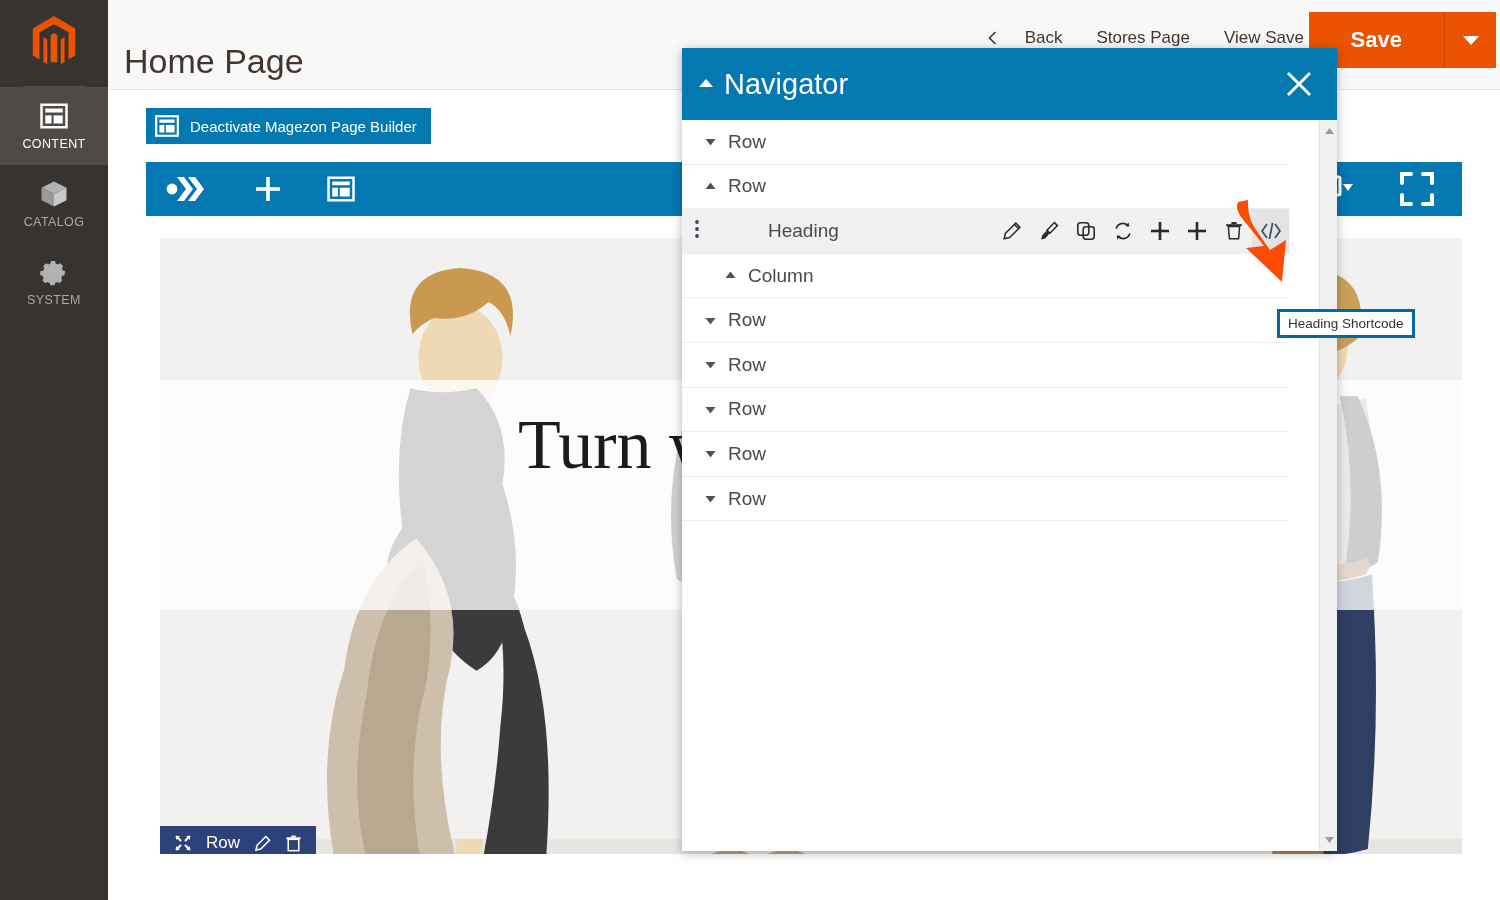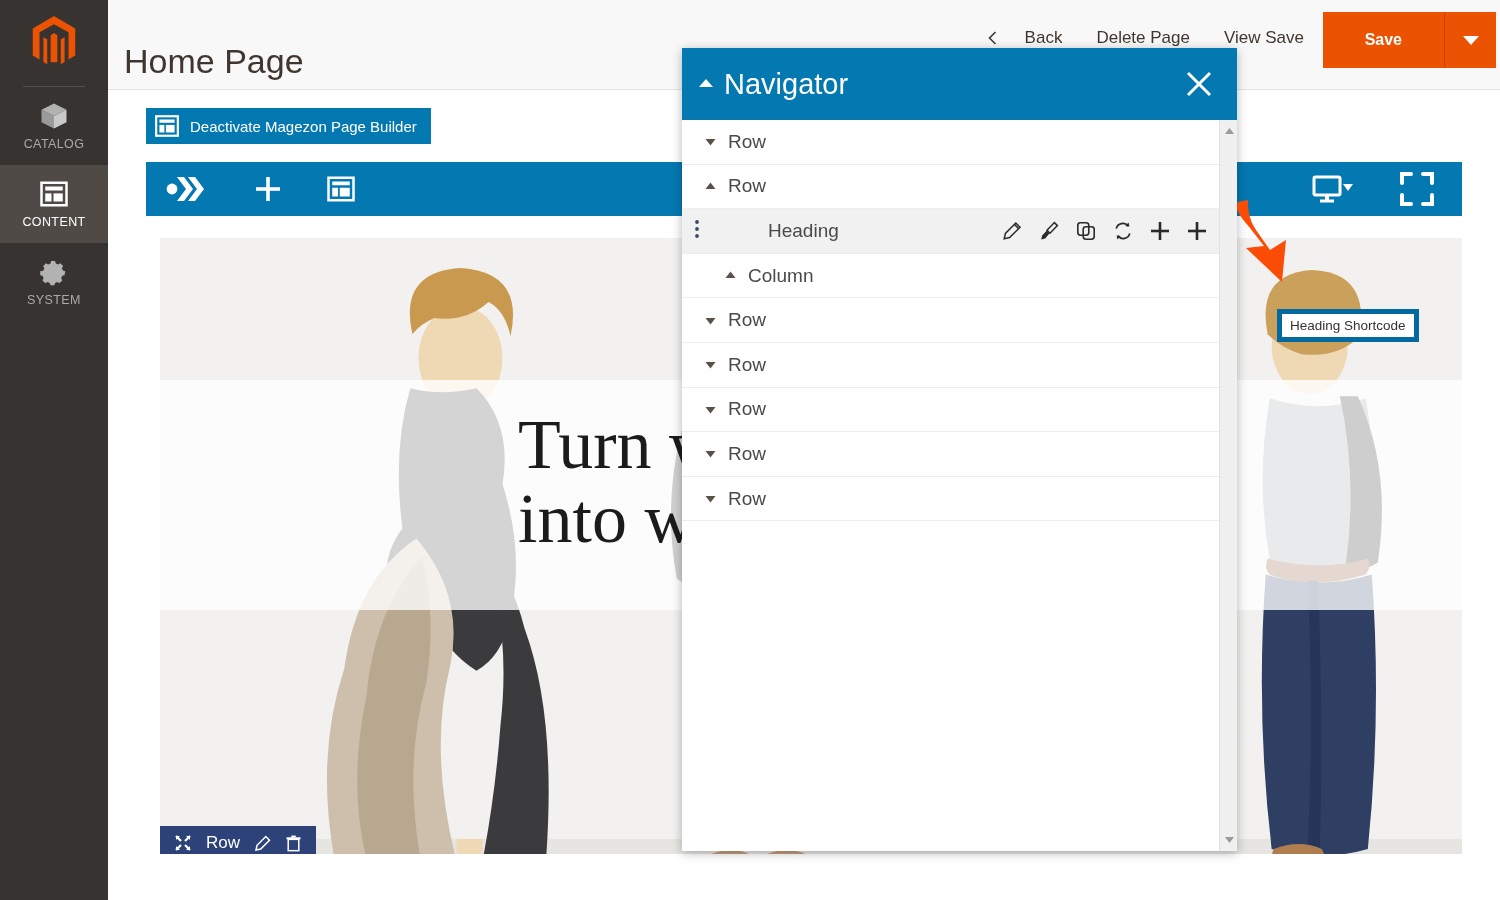--- a/index.html
+++ b/index.html
@@ -57,21 +57,21 @@
     display: flex; align-items: center; gap: 24px; padding: 0;
   }
   .back-chevron { display: inline-block; width: 16px; height: 16px; }
   .save-group {
     position: absolute; right: 4px; top: 12px;
     display: flex; height: 56px; background: #eb5202;
     box-shadow: 0 0 0 0 transparent;
   }
   .save-btn {
     background: #eb5202; color: #fff; border: none;
-    font-size: 16px; font-weight: bold; padding: 0 42px; cursor: pointer;
+    font-size: 22px; font-weight: bold; padding: 0 42px; cursor: pointer;
     font-family: "Liberation Sans", sans-serif;
   }
   .save-caret {
     background: #eb5202; border: none; border-left: 1px solid #c94200;
     width: 52px; color: #fff; cursor: pointer;
     display: flex; align-items: center; justify-content: center;
   }
 
   
   .pb-area {
@@ -113,21 +113,21 @@
   .row-badge {
     position: absolute; left: 0px; bottom: -6px;
     background: #2c4278; color: #fff; height: 34px;
     display: flex; align-items: center; gap: 14px;
     padding: 0 14px; font-size: 17px;
   }
   .row-badge .rb-ico { cursor: pointer; display: flex; }
 
   
   .navigator {
-    position: absolute; left: 682px; top: 48px; width: 555px; height: 803px;
+    position: absolute; left: 682px; top: 48px; width: 655px; height: 803px;
     background: #ffffff;
     box-shadow: 0 2px 10px rgba(0,0,0,.28);
   }
   .nav-head {
     height: 72px; background: #0478b0; color: #fff;
     display: flex; align-items: center; justify-content: space-between;
     padding: 0 20px 0 16px;
   }
   .nav-head-left { display: flex; align-items: center; gap: 10px; }
   .nav-title { font-size: 29px; font-weight: 400; font-family: "Liberation Sans", sans-serif; }
@@ -169,80 +169,80 @@
   .sb-arrow {
     position: absolute; left: 0; width: 18px; height: 18px;
     display: flex; align-items: center; justify-content: center; cursor: pointer;
   }
   .sb-arrow.up { top: 2px; }
   .sb-arrow.down { bottom: 2px; }
 
   
   .tooltip {
     position: absolute; left: 1277px; top: 309px;
-    background: #fff; border: 5px solid #0369a1; color: #333;
+    background: #fff; border: 3px solid #0369a1; color: #333;
     font-size: 13.5px; padding: 4px 8px; white-space: nowrap;
     font-family: "Liberation Sans", sans-serif;
   }
   .anno-arrow { position: absolute; left: 1216px; top: 196px; pointer-events: none; }
 </style>
 </head>
 <body>
 
 <div id="app">
 
   <div class="admin-sidebar">
     <svg class="magento-logo" viewBox="0 0 52 58">
       <path d="M26 2 L48 15 L48 43 L41 47 L41 19 L26 10.5 L11 19 L11 47 L4 43 L4 15 Z" fill="#eb5202"></path>
       <path d="M22.5 22 L26 19.8 L29.5 22 L29.5 50 L22.5 50 Z" fill="#eb5202"></path>
       <path d="M15 24 L19 26.2 L19 52 L15 49.8 Z" fill="#eb5202"></path>
       <path d="M37 24 L33 26.2 L33 52 L37 49.8 Z" fill="#eb5202"></path>
     </svg>
     <div class="sidebar-divider"></div>
 
-    <div class="sb-item">
-      <svg class="sb-icon" viewBox="0 0 24 24">
-        <path d="M12 2 L22 7 L12 12 L2 7 Z" fill="#b2b2b2"></path>
-        <path d="M2 7 L12 12 L12 22 L2 17 Z" fill="#9a9a9a"></path>
-        <path d="M22 7 L12 12 L12 22 L22 17 Z" fill="#c9c9c9"></path>
-      </svg>
-      <span class="sb-label">Catalog</span>
-    </div>
-
     <div class="sb-item active">
       <svg class="sb-icon" viewBox="0 0 24 24">
         <rect x="2" y="3" width="20" height="18" fill="none" stroke="#ffffff" stroke-width="2"></rect>
         <rect x="5" y="6" width="14" height="3.2" fill="#ffffff"></rect>
         <rect x="5" y="11.5" width="5" height="6.5" fill="#ffffff"></rect>
         <rect x="11.6" y="11.5" width="7.4" height="6.5" fill="#ffffff"></rect>
       </svg>
       <span class="sb-label">Content</span>
     </div>
 
+    <div class="sb-item">
+      <svg class="sb-icon" viewBox="0 0 24 24">
+        <path d="M12 2 L22 7 L12 12 L2 7 Z" fill="#b2b2b2"></path>
+        <path d="M2 7 L12 12 L12 22 L2 17 Z" fill="#9a9a9a"></path>
+        <path d="M22 7 L12 12 L12 22 L22 17 Z" fill="#c9c9c9"></path>
+      </svg>
+      <span class="sb-label">Catalog</span>
+    </div>
+
 
     <div class="sb-item">
       <svg class="sb-icon" viewBox="0 0 24 24">
         <path fill="#b2b2b2" d="M12 8.2a3.8 3.8 0 100 7.6 3.8 3.8 0 000-7.6zm9-1.1l-1.9-.5a7.6 7.6 0 00-.8-1.9l1-1.7-2.3-2.3-1.7 1a7.6 7.6 0 00-1.9-.8L12.9-1h-3.2L9.2 1a7.6 7.6 0 00-1.9.8l-1.7-1L3.3 3.1l1 1.7a7.6 7.6 0 00-.8 1.9L1 7.1v3.2l1.9.5a7.6 7.6 0 00.8 1.9l-1 1.7 2.3 2.3 1.7-1c.6.4 1.2.6 1.9.8l.5 1.9h3.2l.5-1.9c.7-.2 1.3-.4 1.9-.8l1.7 1 2.3-2.3-1-1.7c.4-.6.6-1.2.8-1.9l1.9-.5z" transform="translate(0,4.2)"></path>
       </svg>
       <span class="sb-label">System</span>
     </div>
   </div>
 
   <div class="admin-header">
     <div class="page-title">Home Page</div>
 
     <div class="header-actions">
       <button class="hdr-btn">
         <svg class="back-chevron" viewBox="0 0 16 16">
           <path d="M10.5 2 L4.5 8 L10.5 14" fill="none" stroke="#41362f" stroke-width="1.6"></path>
         </svg>
         <span>Back</span>
       </button>
       <button class="hdr-btn">
-        <span>Delete Page</span>
+        <span>Stores Page</span>
       </button>
       <button class="hdr-btn">
         <span>View Save</span>
       </button>
     </div>
 
     <div class="save-group">
       <button class="save-btn">Save</button>
       <button class="save-caret">
         <svg width="18" height="12" viewBox="0 0 18 12">
@@ -341,21 +341,20 @@
         <path d="M1196 158 q34 74 20 166 q-18 12 -32 2 q12 -86 -6 -168z" fill="#222225"></path>
         <path d="M1106 320 q-4 10 2 16 q44 16 96 0 q6 -8 2 -16 q-48 14 -100 0z" fill="#8a4e2c"></path>
         <path d="M1104 336 q-10 140 6 274 q48 14 96 0 q14 -136 4 -274 q-52 16 -106 0z" fill="#2e3f63"></path>
         <path d="M1156 342 q6 140 2 270 l-12 0 q6 -132 0 -270z" fill="#26355a"></path>
         <path d="M1112 610 q26 -10 48 0 q8 14 -6 22 h-36 q-12 -8 -6 -22z" fill="#b07e4e"></path>
       </svg>
 
       <div class="hero-overlay"></div>
       <div class="hero-text">
         <div>Turn w</div>
-        <div>into w</div>
       </div>
 
       <div class="row-badge">
         <span class="rb-ico">
           <svg width="18" height="18" viewBox="0 0 18 18">
             <path d="M2 2 L7 7 M16 16 L11 11 M16 2 L11 7 M2 16 L7 11" stroke="#fff" stroke-width="2.2" fill="none"></path>
             <path d="M2 2 L6 2 L2 6 Z M16 16 L12 16 L16 12 Z M16 2 L16 6 L12 2 Z M2 16 L2 12 L6 16 Z" fill="#fff"></path>
           </svg>
         </span>
         <span>Row</span>

